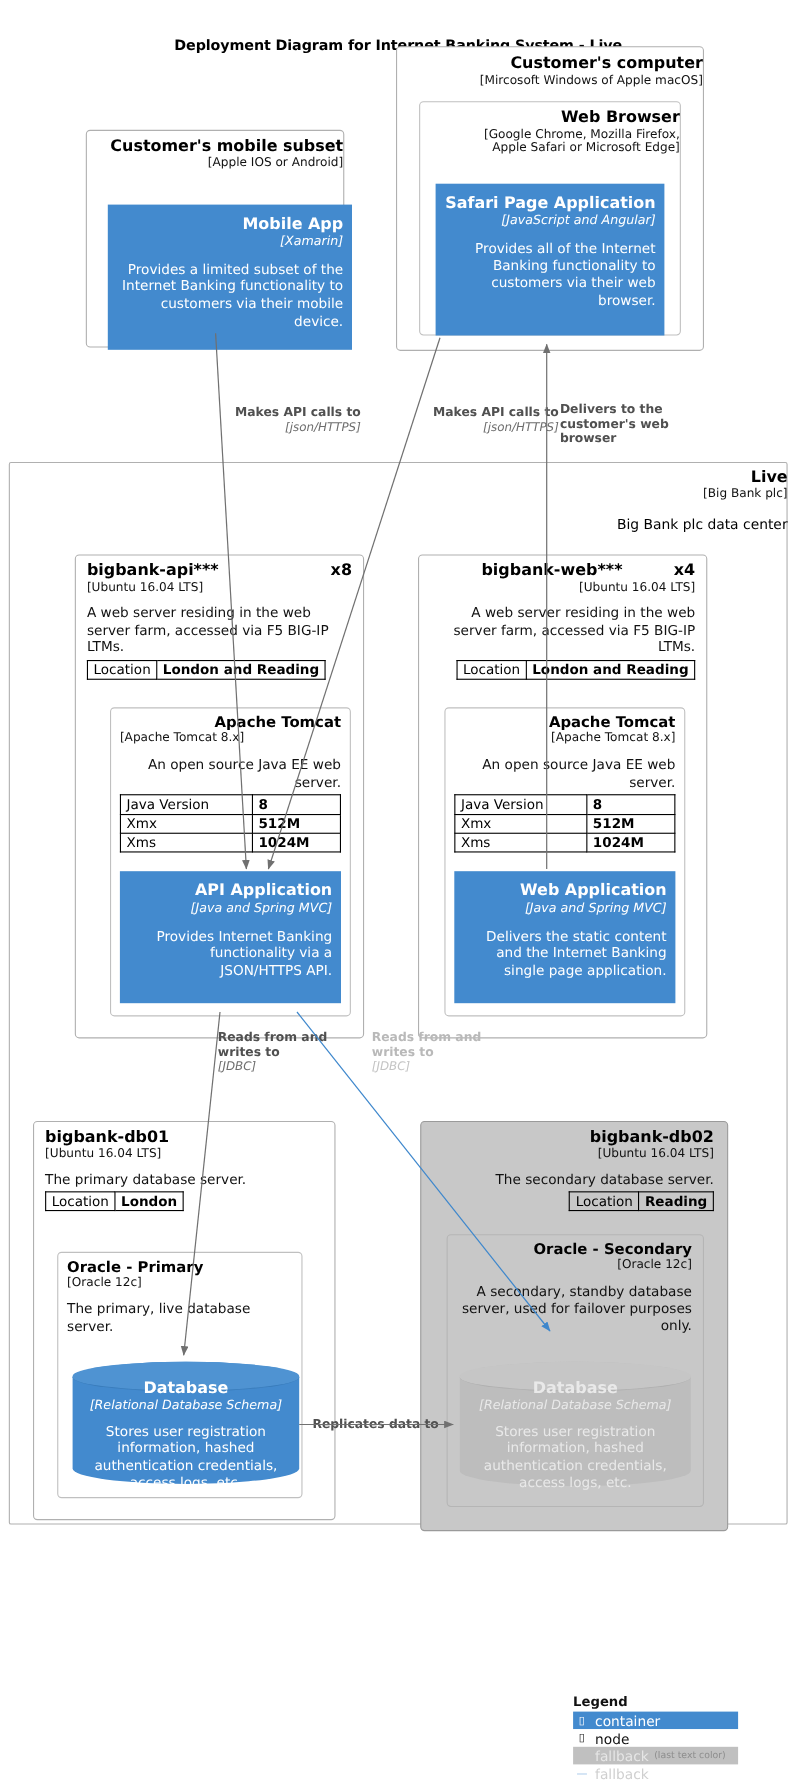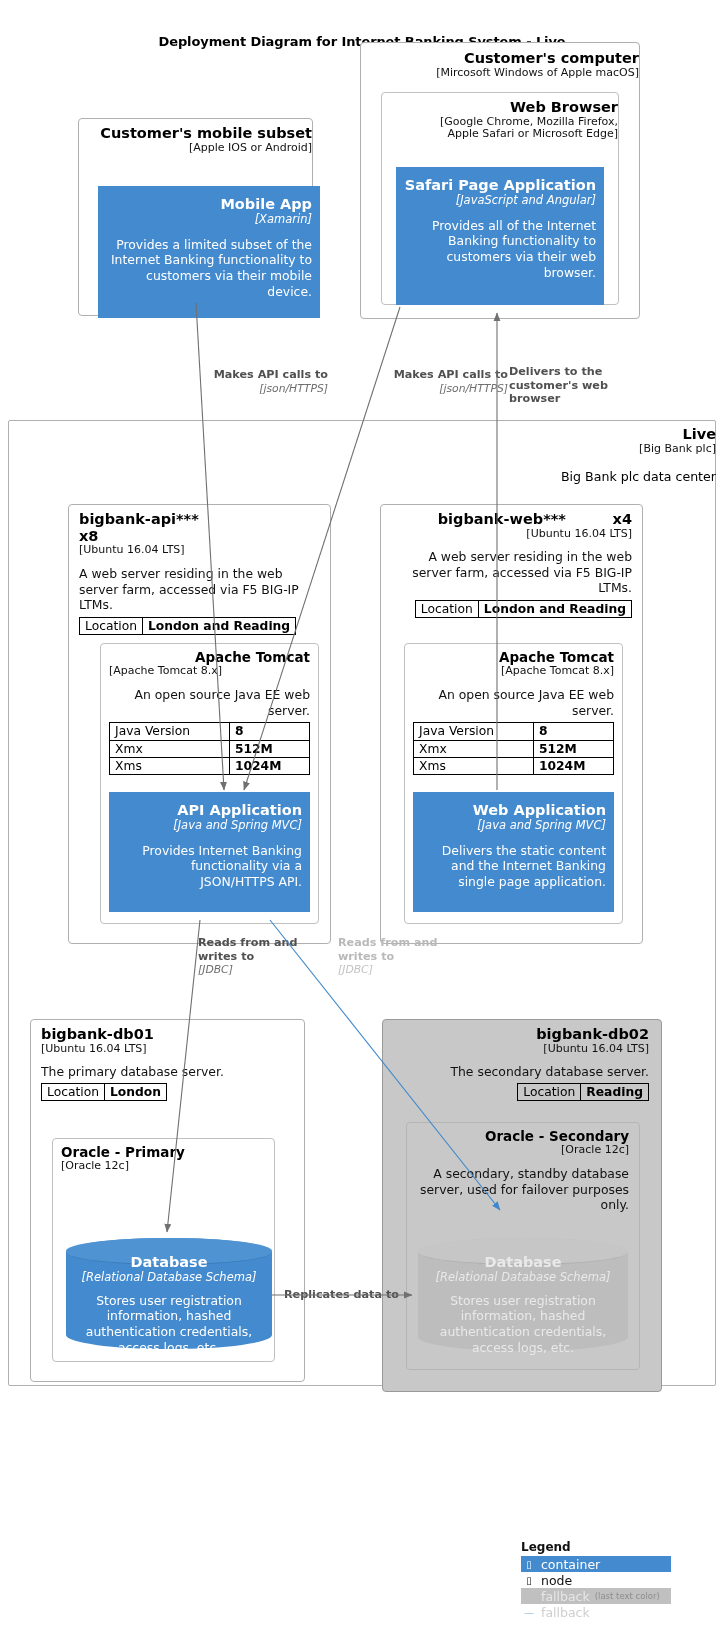--- a/index.html
+++ b/index.html
@@ -160,21 +160,21 @@
 </div>
 
 <div class="group" style="left:8px; top:420px; width:708px; height:966px;"></div>
 
 <div class="n-title ta-c abs" style="left:8px; top:426px; width:708px;">Live</div>
 <div class="n-sub ta-c abs" style="left:8px; top:443px; width:708px;">[Big Bank plc]</div>
 <div class="abs ta-c" style="left:8px; top:469px; width:708px; font-size:12.6px;">Big Bank plc data center</div>
 
 <div class="node" style="left:68px; top:504px; width:263px; height:440px;">
   <div style="padding:6px 10px 0 10px;">
-    <div style="display:flex; align-items:baseline; justify-content:space-between;flex-direction:column;">
+    <div style="display:flex; align-items:baseline; justify-content:space-between;">
       <div class="n-title">bigbank-api***</div>
       <div class="n-title">x8</div>
     </div>
     <div class="n-sub">[Ubuntu 16.04 LTS]</div>
     <div class="n-desc">A web server residing in the web server farm, accessed via F5 BIG-IP LTMs.</div>
     <table class="props" style="margin-top:4px;">
       <tbody>
           <tr>
         <td class="k">Location</td>
         <td class="v">London and Reading</td>
@@ -286,20 +286,21 @@
       </tr>
     </tbody>
       </table>
   </div>
 </div>
 
 <div class="node inner" style="left:52px; top:1138px; width:223px; height:224px;">
   <div style="padding:6px 8px 0 8px;">
     <div class="n-title sm">Oracle - Primary</div>
     <div class="n-sub">[Oracle 12c]</div>
+    <div class="n-desc">The primary, live database server.</div>
   </div>
 </div>
 
 <div class="cyl" style="left:66px; top:1238px; width:206px; height:111px;">
   <div class="cyl-inner">
     <div class="c-title">Database</div>
     <div class="c-tech">[Relational Database Schema]</div>
     <div class="c-desc" style="margin-top:8px;">Stores user registration information, hashed authentication credentials, access logs, etc.</div>
   </div>
 </div>

